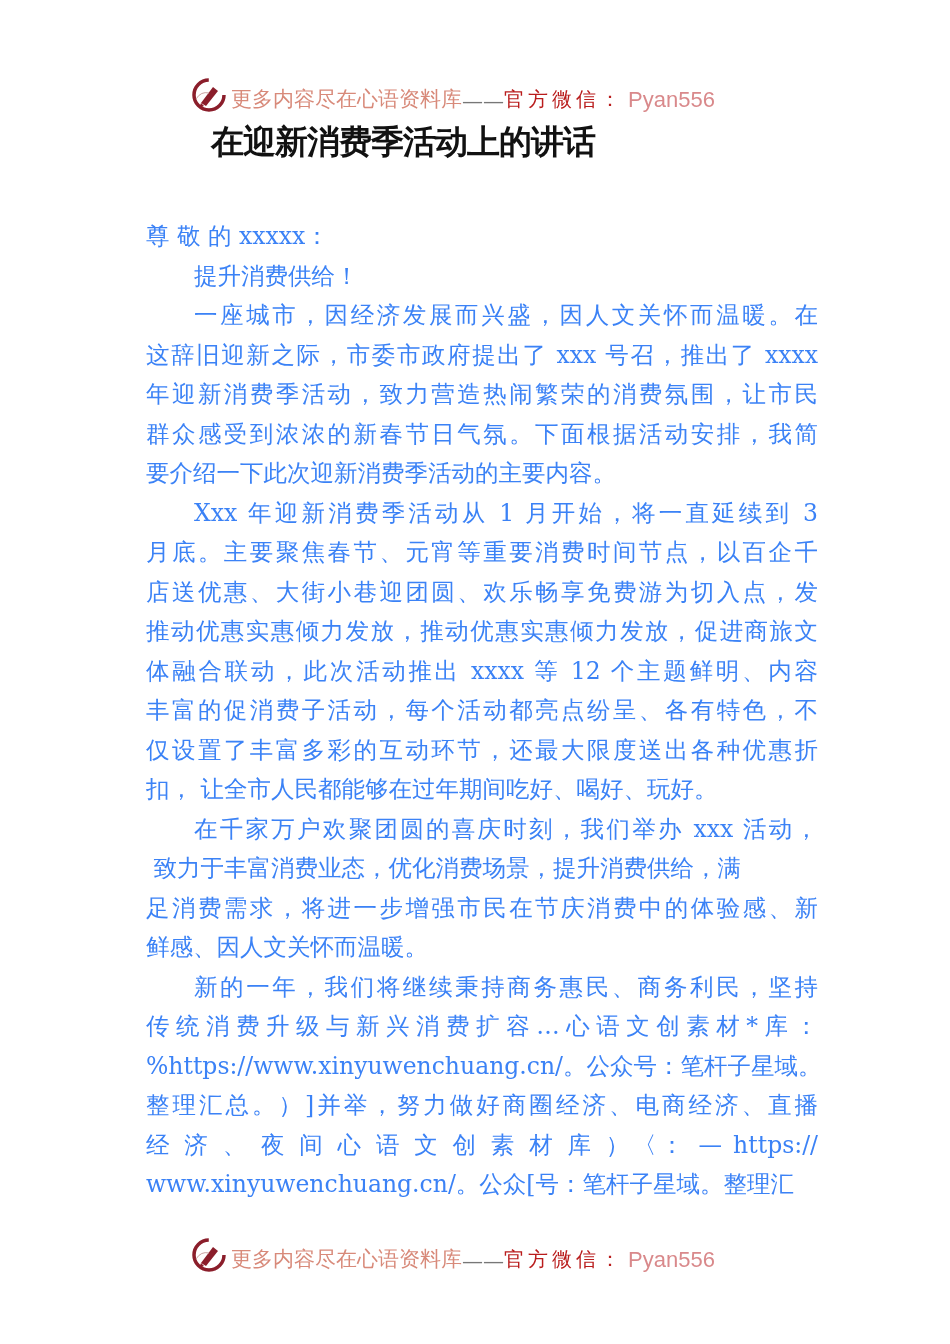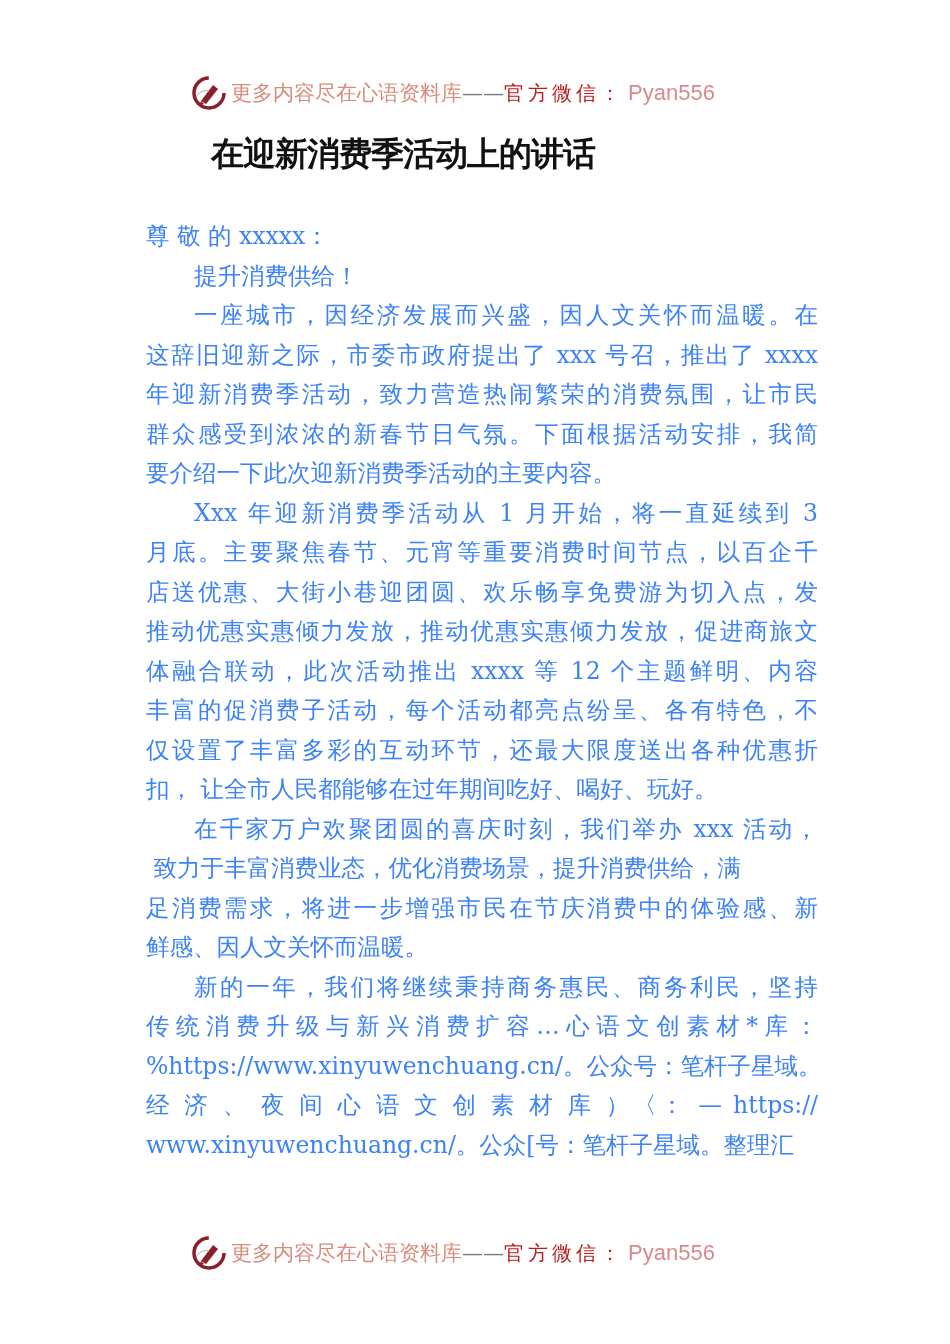--- a/index.html
+++ b/index.html
@@ -1,40 +1,40 @@
 <!DOCTYPE html>
 <html><head>
   <meta charset="utf-8">
   <style>
     * { margin: 0; padding: 0; box-sizing: border-box; }
     html, body { width: 950px; height: 1344px; background: #ffffff; overflow: hidden; }
     body { position: relative; font-family: "DejaVu Serif", "Liberation Serif", serif; color: #111111; }
 
     .banner {
       position: absolute; left: 0; width: 906px; height: 40px;
-      display: flex; align-items: center; justify-content: center;
+      display: flex; align-items: flex-end; justify-content: center;
     }
     .banner.top { top: 73px; }
     .banner.bottom { top: 1233px; }
     .banner .logo { width: 36px; height: 36px; margin-right: 4px; display: inline-block; }
     .banner .brand {
       font-family: "DejaVu Serif", serif; font-size: 21px; color: #d88a7a; letter-spacing: 0px;
     }
     .banner .sep {
       font-family: "DejaVu Serif", serif; font-size: 21px; color: #777777;
     }
     .banner .wechat-label {
       font-family: Liberation Sans, sans-serif; font-size: 20px; color: #b91c1c; letter-spacing: 4px;
     }
     .banner .wechat-id {
       font-family: Liberation Sans, sans-serif; font-size: 22px; color: #d9898b; margin-left: 4px;
     }
 
     .doc-title {
-      position: absolute; top: 132px; left: 0; width: 806px; text-align: center;
+      position: absolute; top: 120px; left: 0; width: 806px; text-align: center;
       font-family: "DejaVu Serif", serif; font-weight: bold; font-size: 33px; color: #111111;
       letter-spacing: -1px;
     }
 
     .body-text {
       position: absolute; top: 217px; left: 146px; width: 672px;
       font-size: 23.5px; line-height: 39.5px; color: #3b82f6;
     }
     .line { white-space: pre; height: 39.5px; }
     .indent { padding-left: 48px; }
@@ -81,20 +81,21 @@
   <div class="line">扣， 让全市人民都能够在过年期间吃好、喝好、玩好。</div>
 
   <div class="line indent justify">在千家万户欢聚团圆的喜庆时刻，我们举办 xxx 活动，</div>
   <div class="line"> 致力于丰富消费业态，优化消费场景，提升消费供给，满</div>
   <div class="line justify">足消费需求，将进一步增强市民在节庆消费中的体验感、新</div>
   <div class="line">鲜感、因人文关怀而温暖。</div>
 
   <div class="line indent justify">新的一年，我们将继续秉持商务惠民、商务利民，坚持</div>
   <div class="line justify">传统消费升级与新兴消费扩容…心语文创素材*库：</div>
   <div class="line">%https://www.xinyuwenchuang.cn/。公众号：笔杆子星域。</div>
+  <div class="line justify">整理汇总。）]并举，努力做好商圈经济、电商经济、直播</div>
   <div class="line justify">经 济 、 夜 间 心 语 文 创 素 材 库 ）〈： — https://</div>
   <div class="line">www.xinyuwenchuang.cn/。公众[号：笔杆子星域。整理汇</div>
 </div>
 
 <div class="banner bottom">
   <span class="logo">
     <svg width="36" height="36" viewBox="0 0 36 36">
       <circle cx="18" cy="18" r="15" fill="none" stroke="#8b1e2b" stroke-width="3.5" stroke-dasharray="70 25"></circle>
       <path d="M10 26 L22 10 L27 14 L15 29 Z" fill="#8b1e2b"></path>
       <path d="M10 26 L8 31 L13 29 Z" fill="#8b1e2b"></path>

